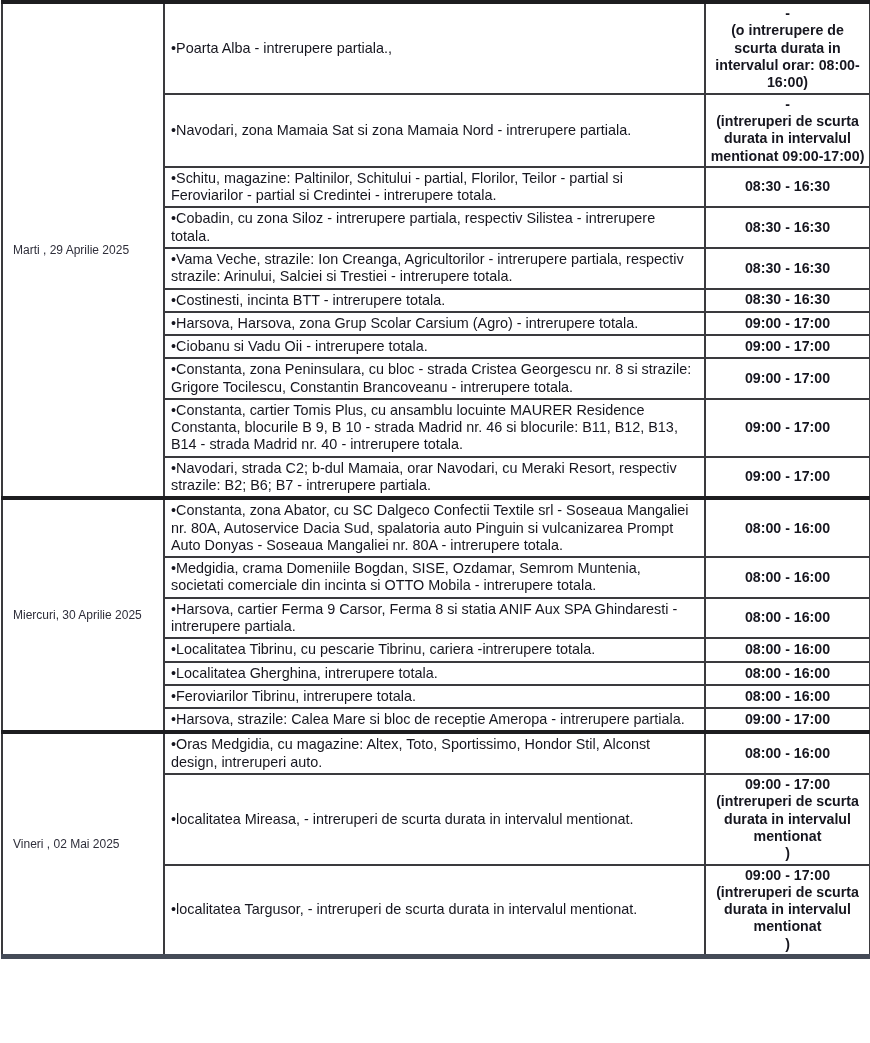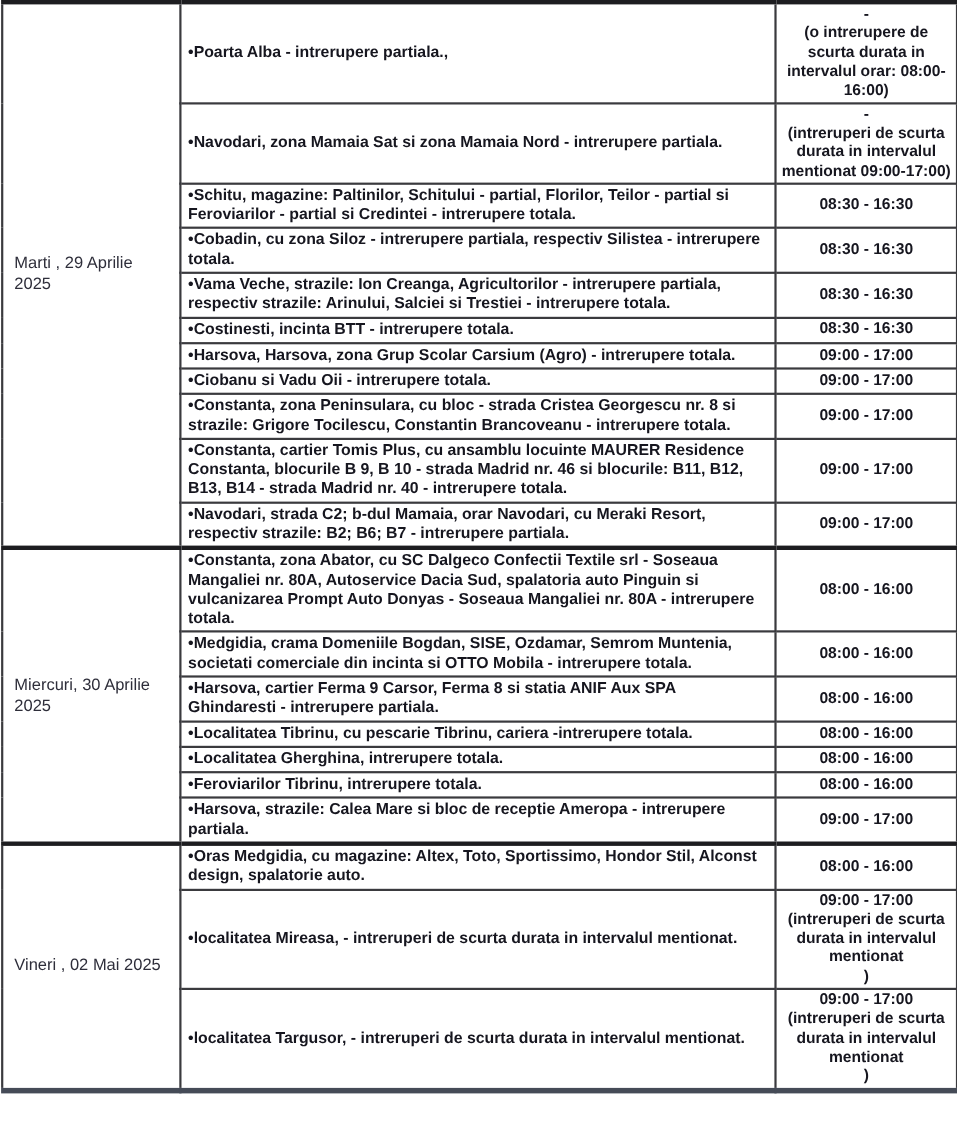--- a/index.html
+++ b/index.html
@@ -26,29 +26,29 @@
   col.c-date { width: 162px; }
   col.c-desc { width: 541px; }
   col.c-time { width: 165px; }
   td {
     border: 2px solid #3a3a3e;
     vertical-align: middle;
     background: #ffffff;
     overflow: hidden;
   }
   td.date-cell {
-    font-size: 15px;
+    font-size: 12px;
     font-weight: 400;
     color: #2e2e3a;
     line-height: 1.25;
     padding: 2px 6px 2px 10px;
   }
   td.desc-cell {
     font-size: 14.4px;
-    font-weight: 700;
+    font-weight: 400;
     color: #16161f;
     line-height: 1.2;
     padding: 2px 10px 2px 6px;
   }
   td.time-cell {
     font-size: 14.2px;
     font-weight: 700;
     color: #16161f;
     text-align: center;
     line-height: 1.22;
@@ -141,21 +141,21 @@
         <tr>
           <td class="desc-cell">•Feroviarilor Tibrinu, intrerupere totala.</td>
           <td class="time-cell">08:00 - 16:00</td>
         </tr>
         <tr>
           <td class="desc-cell">•Harsova, strazile: Calea Mare si bloc de receptie Ameropa - intrerupere partiala.</td>
           <td class="time-cell">09:00 - 17:00</td>
         </tr>
         <tr class="section-start">
           <td class="date-cell" rowspan="3">Vineri , 02 Mai 2025</td>
-          <td class="desc-cell">•Oras Medgidia, cu magazine: Altex, Toto, Sportissimo, Hondor Stil, Alconst design, spalatorie auto.</td>
+          <td class="desc-cell">•Oras Medgidia, cu magazine: Altex, Toto, Sportissimo, Hondor Stil, Alconst design, intreruperi auto.</td>
           <td class="time-cell">08:00 - 16:00</td>
         </tr>
         <tr>
           <td class="desc-cell">•localitatea Mireasa, - intreruperi de scurta durata in intervalul mentionat.</td>
           <td class="time-cell">09:00 - 17:00
 (intreruperi de scurta durata in intervalul mentionat
 )</td>
         </tr>
         <tr>
           <td class="desc-cell">•localitatea Targusor, - intreruperi de scurta durata in intervalul mentionat.</td>

